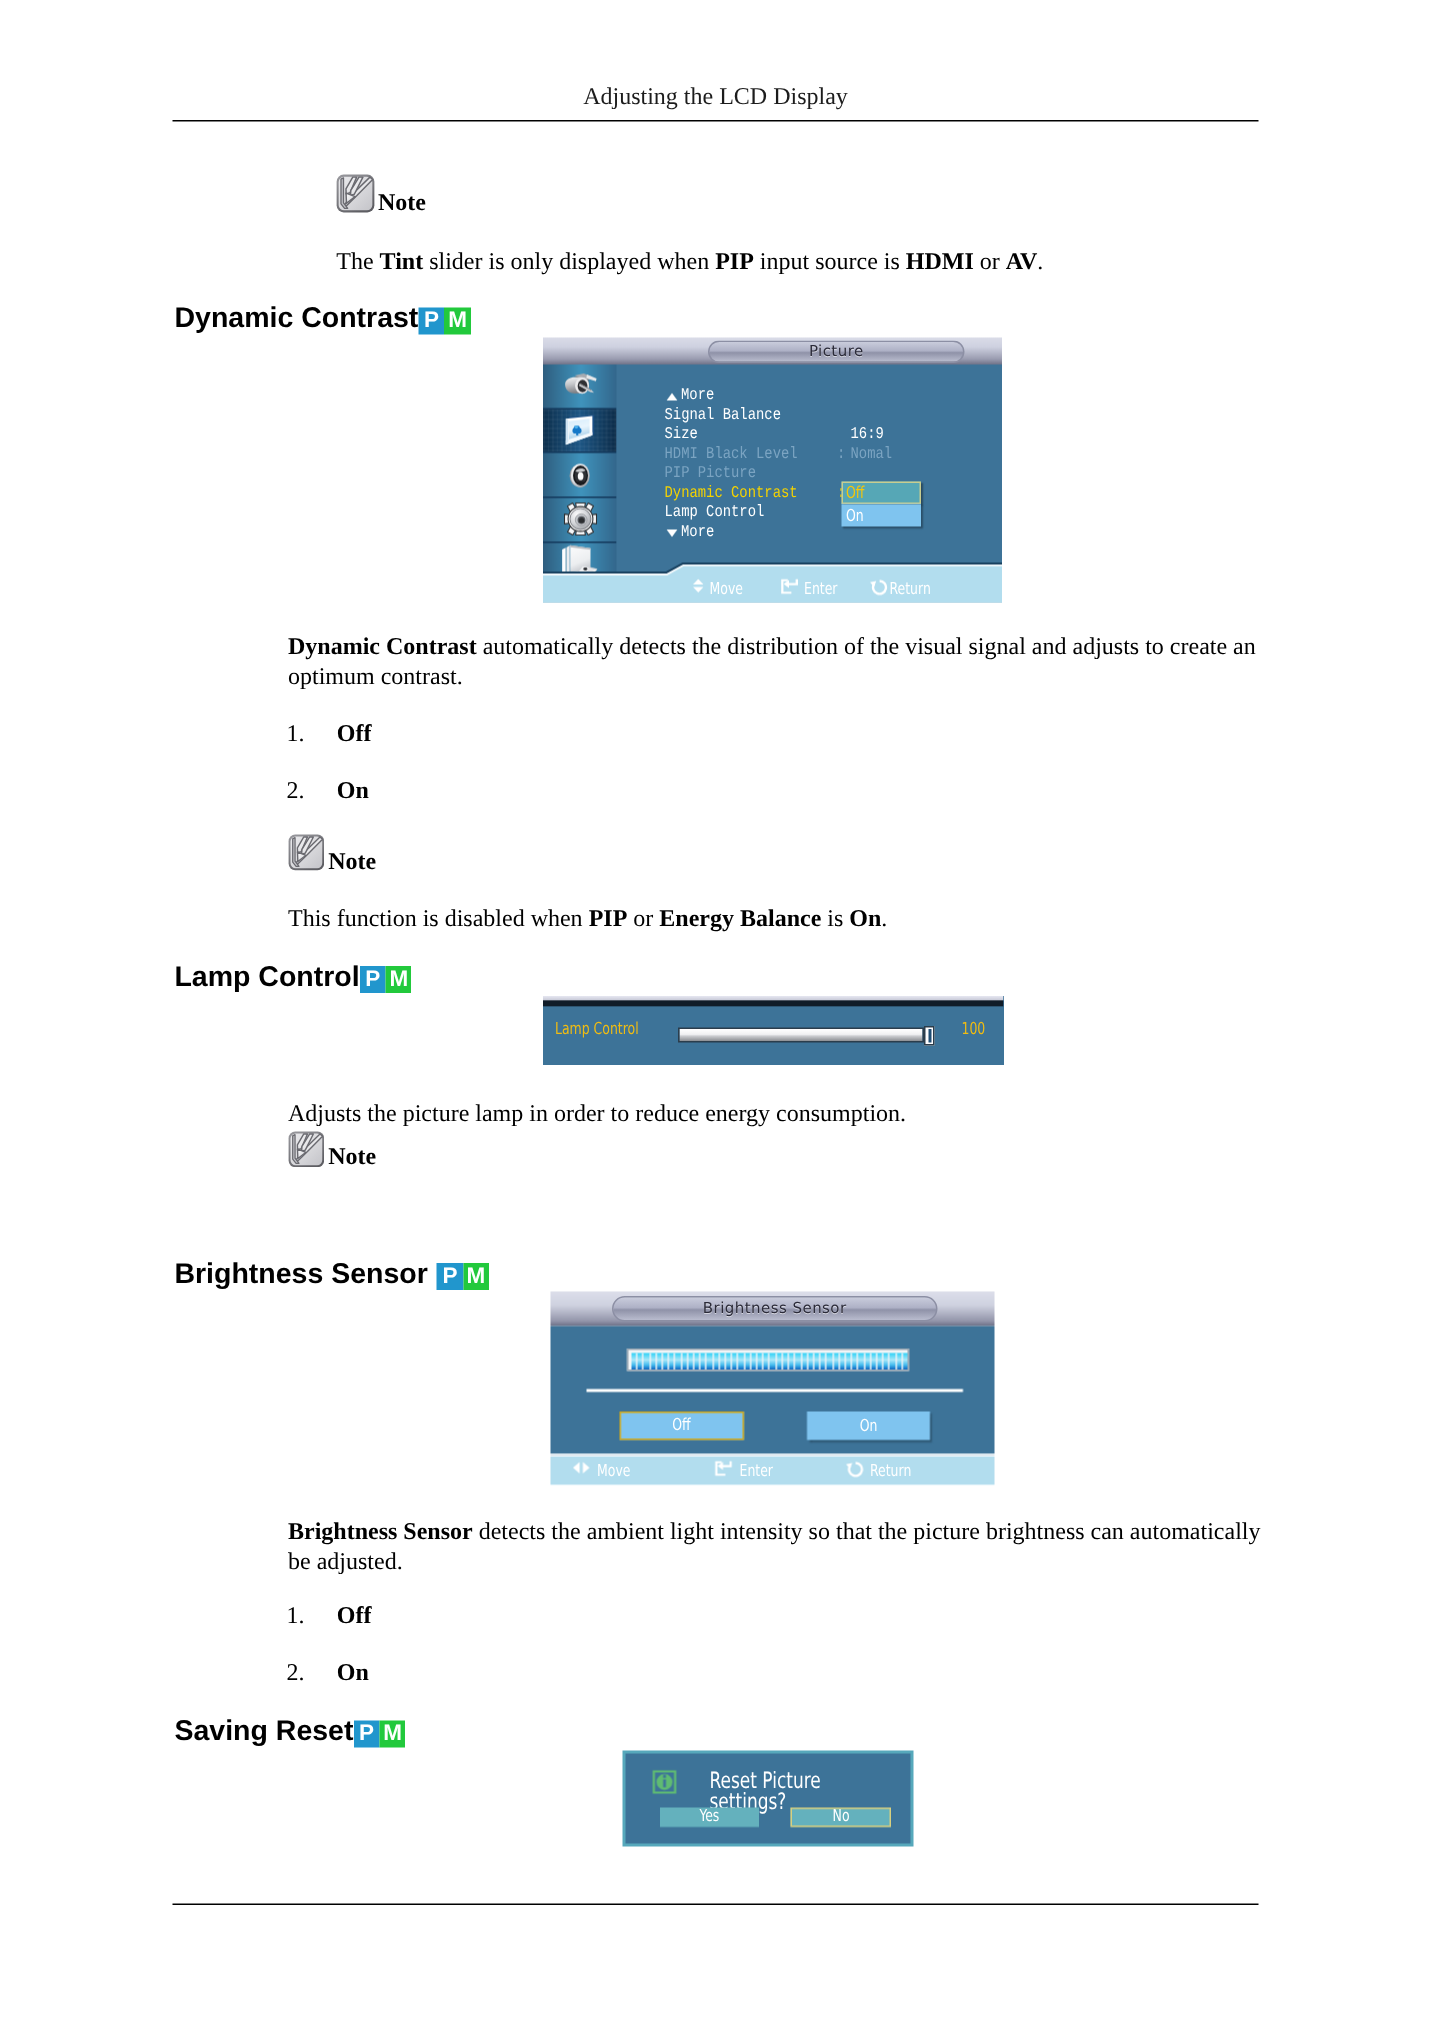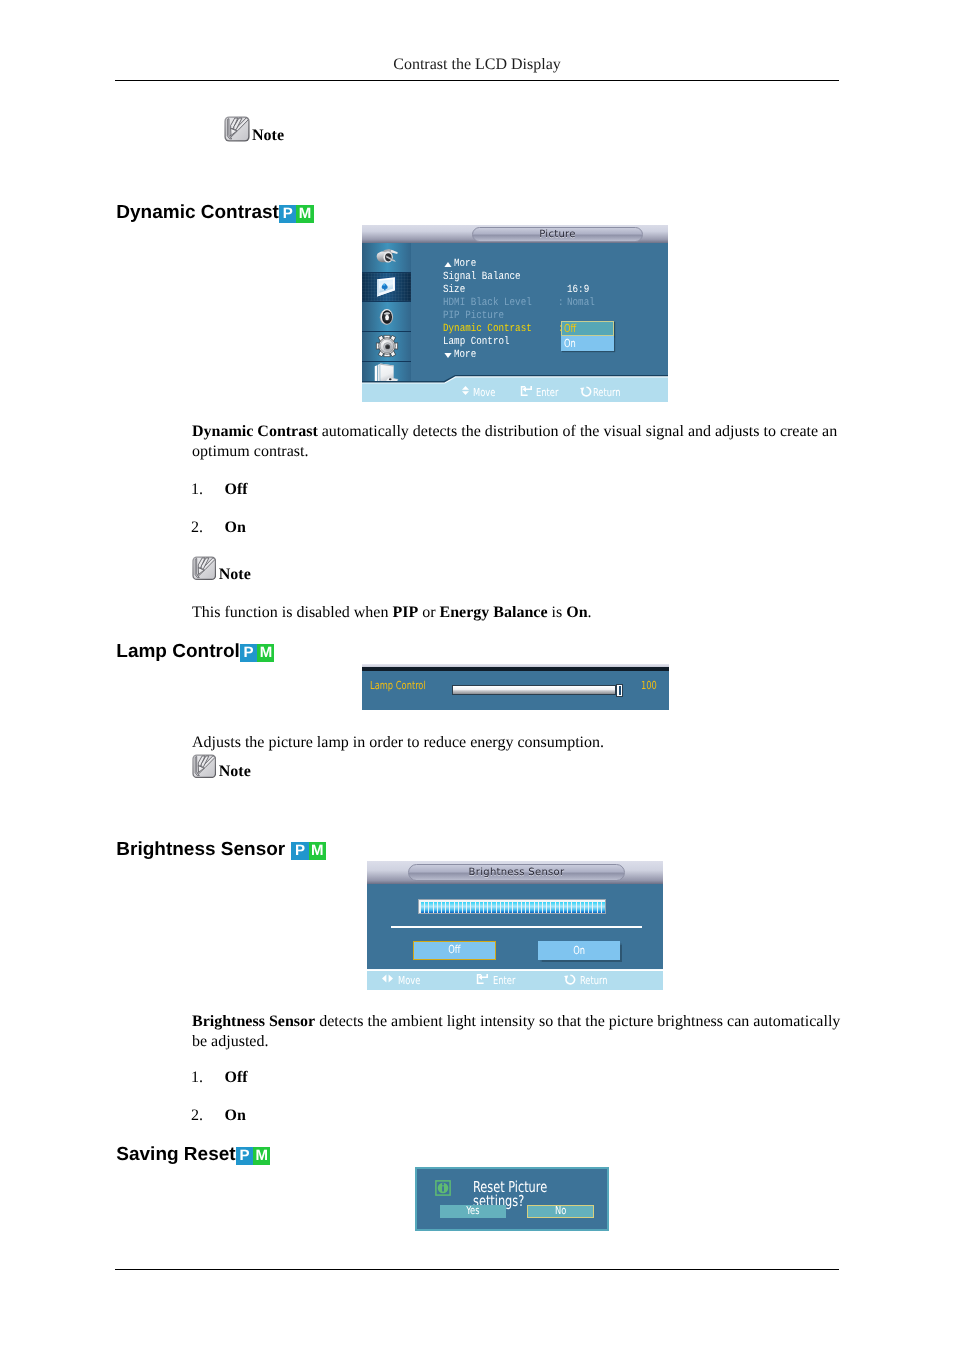--- a/index.html
+++ b/index.html
@@ -76,40 +76,41 @@
   .osd-foot .itm{position:absolute;top:4px;white-space:nowrap;}
   .osd-foot .itm span.lbl{display:inline-block;transform:scaleX(0.84) translateZ(0);transform-origin:left center;}
   .osd-box{position:absolute;box-sizing:border-box;font-size:11px;
       font-family:"DejaVu Sans Condensed","DejaVu Sans",sans-serif;}
   .osd-box span{display:inline-block;transform:scaleX(0.84) translateZ(0);transform-origin:left center;}
 </style>
 </head>
 <body>
 
 <div class="page">
-  <div class="hdr-title">Contrast the LCD Display</div>
+  <div class="hdr-title">Adjusting the LCD Display</div>
   <div class="rule top"></div>
   <div class="rule bot"></div>
 
   <div class="note-row" style="left:224px;top:116px">
     <span class="note-icon">
         <svg viewBox="0 0 50 50" width="100%" height="100%">
   <rect x="0.8" y="0.8" width="48.4" height="48.4" rx="9" ry="9" fill="url(#noteFrameGrad)"></rect>
   <rect x="3.4" y="3.4" width="43.2" height="43.2" rx="7" ry="7" fill="url(#noteBodyGrad)"></rect>
   <g stroke="#6a6a70" stroke-width="1.9" stroke-linejoin="round" stroke-linecap="round" fill="url(#penGrad)">
     <path d="M43.5 4.0 L47.0 7.0 L26.5 28.0 L12.5 41.5 L11.0 39.5 L23.0 24.0 Z"></path>
     <path d="M21.5 4.0 L26.5 4.0 L18.0 24.0 L13.0 25.5 L12.8 19.0 Z"></path>
     <path d="M29.5 4.0 L34.5 4.0 L23.5 26.0 L18.5 27.5 L19.0 21.0 Z"></path>
     <path d="M12.9 24.5 L13.4 37.5 L24.5 29.0 Z"></path>
   </g>
   <path d="M9.6 5.0 L9.6 37.0 L15.0 44.0 L11.0 44.0 L6.4 38.2 L6.4 6.6 Z" fill="#c2c2c7" stroke="#6a6a70" stroke-width="1.7" stroke-linejoin="round"></path>
 </svg>
       </span>
     <span class="note-label">Note</span>
   </div>
+  <div class="body-p" style="left:224.2px;top:164.5px;width:650px">The <b>Tint</b> slider is only displayed when <b>PIP</b> input source is <b>HDMI</b> or <b>AV</b>.</div>
 
   <div class="h2" style="left:116.3px;top:203.3px">
     <span>Dynamic Contrast</span><span class="pm"><i class="p">P</i><i class="m">M</i></span>
   </div>
 
   <div class="osd" id="osd-picture" style="left:362px;top:225px;width:306px;height:177px">
     <div class="osd-titlebar"></div>
     <div class="osd-pill" style="left:110px;top:2px;width:171px">Picture</div>
     <div class="osd-body" style="top:18px;width:306px;height:142px"></div>
     <div class="osd-side" style="top:18px;height:145px" id="osd-sidebar">

